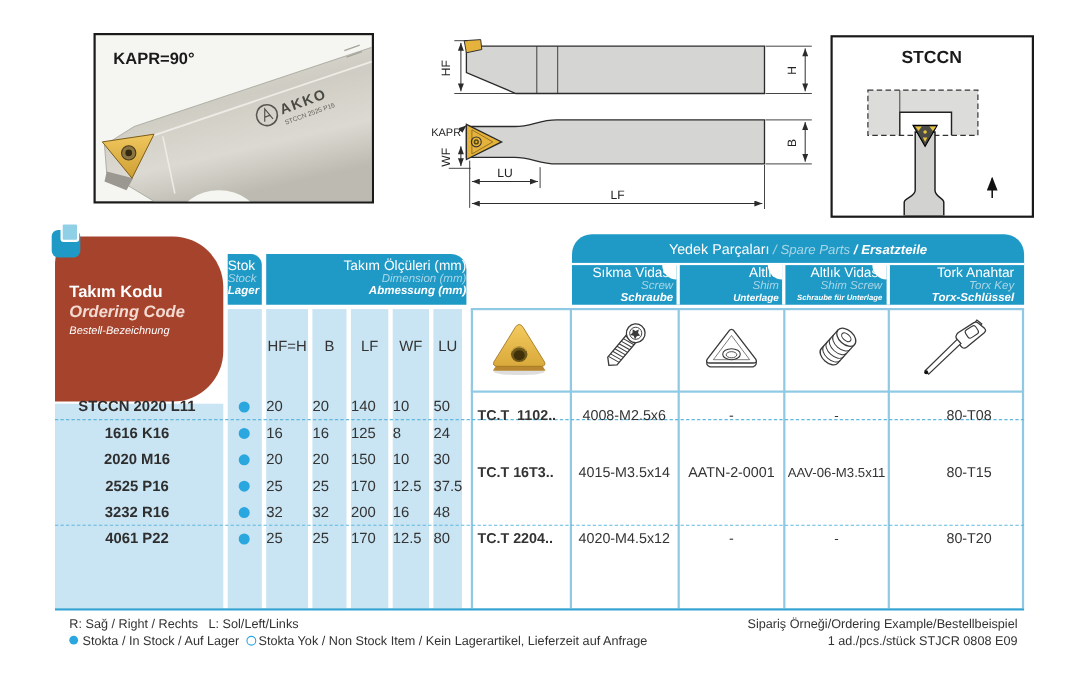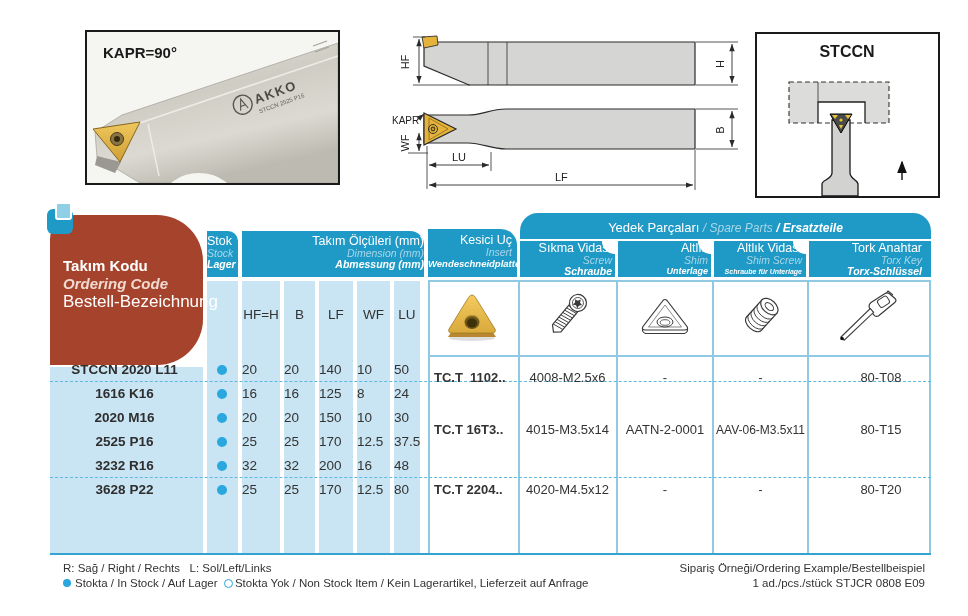--- a/index.html
+++ b/index.html
@@ -11,21 +11,21 @@
   
   .photo-box{position:absolute;left:85px;top:30px;width:251px;height:151px;border:2px solid #1a1a1a;background:#F5F5F1}
   .schem-box{position:absolute;left:755px;top:32px;width:181px;height:162px;border:2px solid #1a1a1a;background:#fff}
 
   
   .red-hdr{position:absolute;left:50px;top:215px;width:153px;height:150px;background:#A6432C;
            border-radius:24px 46px 46px 0;z-index:1}
   .red-txt{position:absolute;left:63px;top:257px;z-index:2}
   .otr{font-size:15px;line-height:18px;font-weight:bold;color:#fff}
   .oen{font-size:15px;line-height:18px;font-weight:bold;font-style:italic;color:#F2DAD1}
-  .ode{font-size:17px;line-height:18px;color:#fff}
+  .ode{font-size:10px;line-height:18px;font-style:italic;color:#fff}
 
   .bluebox{position:absolute;background:#1F99C5}
   .hdr-stok{left:207px;top:231px;width:31px;height:46px;border-radius:0 10px 0 0;text-align:left;padding-top:4px;box-sizing:border-box}
   .hdr-dims{left:242px;top:231px;width:182px;height:46px;border-radius:0 14px 0 0;text-align:right;padding-top:4px;box-sizing:border-box}
   .hdr-insert{left:428px;top:229px;width:89px;height:48px;border-radius:0 16px 0 0;text-align:right;padding:5px 5px 0 0;box-sizing:border-box}
   .yedek-strip{left:520px;top:213px;width:411px;height:64px;border-radius:18px 18px 0 0}
   .yedek-title{position:absolute;left:520px;top:215px;width:411px;height:24px;line-height:24px;text-align:center;z-index:2}
   .yt-tr{font-size:13px;color:#fff}
   .yt-en{font-size:12px;font-style:italic;color:#A9D6E8}
   .yt-de{font-size:12px;font-style:italic;font-weight:bold;color:#fff}
@@ -186,25 +186,20 @@
     <div class="hen">Stock</div>
     <div class="hde">Lager</div>
   </div>
 
   <div class="bluebox hdr-dims">
     <div class="htr">Takım Ölçüleri (mm)</div>
     <div class="hen">Dimension (mm)</div>
     <div class="hde">Abmessung (mm)</div>
   </div>
 
-  <div class="bluebox hdr-insert">
-    <div class="htr">Kesici Uç</div>
-    <div class="hen">Insert</div>
-    <div class="hde hde-ins">Wendeschneidplatte</div>
-  </div>
 
   <div class="bluebox yedek-strip"></div>
   <div class="yedek-title">
     <span class="yt-tr">Yedek Parçaları</span><span class="yt-en pre"> / </span><span class="yt-en">Spare Parts</span><span class="yt-de pre"> / </span><span class="yt-de">Ersatzteile</span>
   </div>
   <div class="yedek-sep"></div>
   <div class="gapcap" style="left:602px"></div>
   <div class="gapv" style="left:615px"></div>
   <div class="gapcap" style="left:698px"></div>
   <div class="gapv" style="left:711px"></div>
@@ -310,21 +305,21 @@
       <path d="M5,49 L34.2,20.5 L37.6,24.3 L8.2,52.2 Z" stroke-width="1.1"></path>
       <circle cx="6" cy="50.5" r="1.8" fill="#111" stroke="none"></circle>
     </g>
   </svg>
 
   <div class="cell code r1">STCCN 2020 L11</div>
   <div class="cell code r2">1616 K16</div>
   <div class="cell code r3">2020 M16</div>
   <div class="cell code r4">2525 P16</div>
   <div class="cell code r5">3232 R16</div>
-  <div class="cell code r6">3628 P22</div>
+  <div class="cell code r6">4061 P22</div>
 
   <div class="dotcell" style="top:365px"></div>
   <div class="dotcell" style="top:389px"></div>
   <div class="dotcell" style="top:413px"></div>
   <div class="dotcell" style="top:437px"></div>
   <div class="dotcell" style="top:461px"></div>
   <div class="dotcell" style="top:485px"></div>
 
   <div class="cell c1 r1">20</div>
   <div class="cell c2 r1">20</div>

